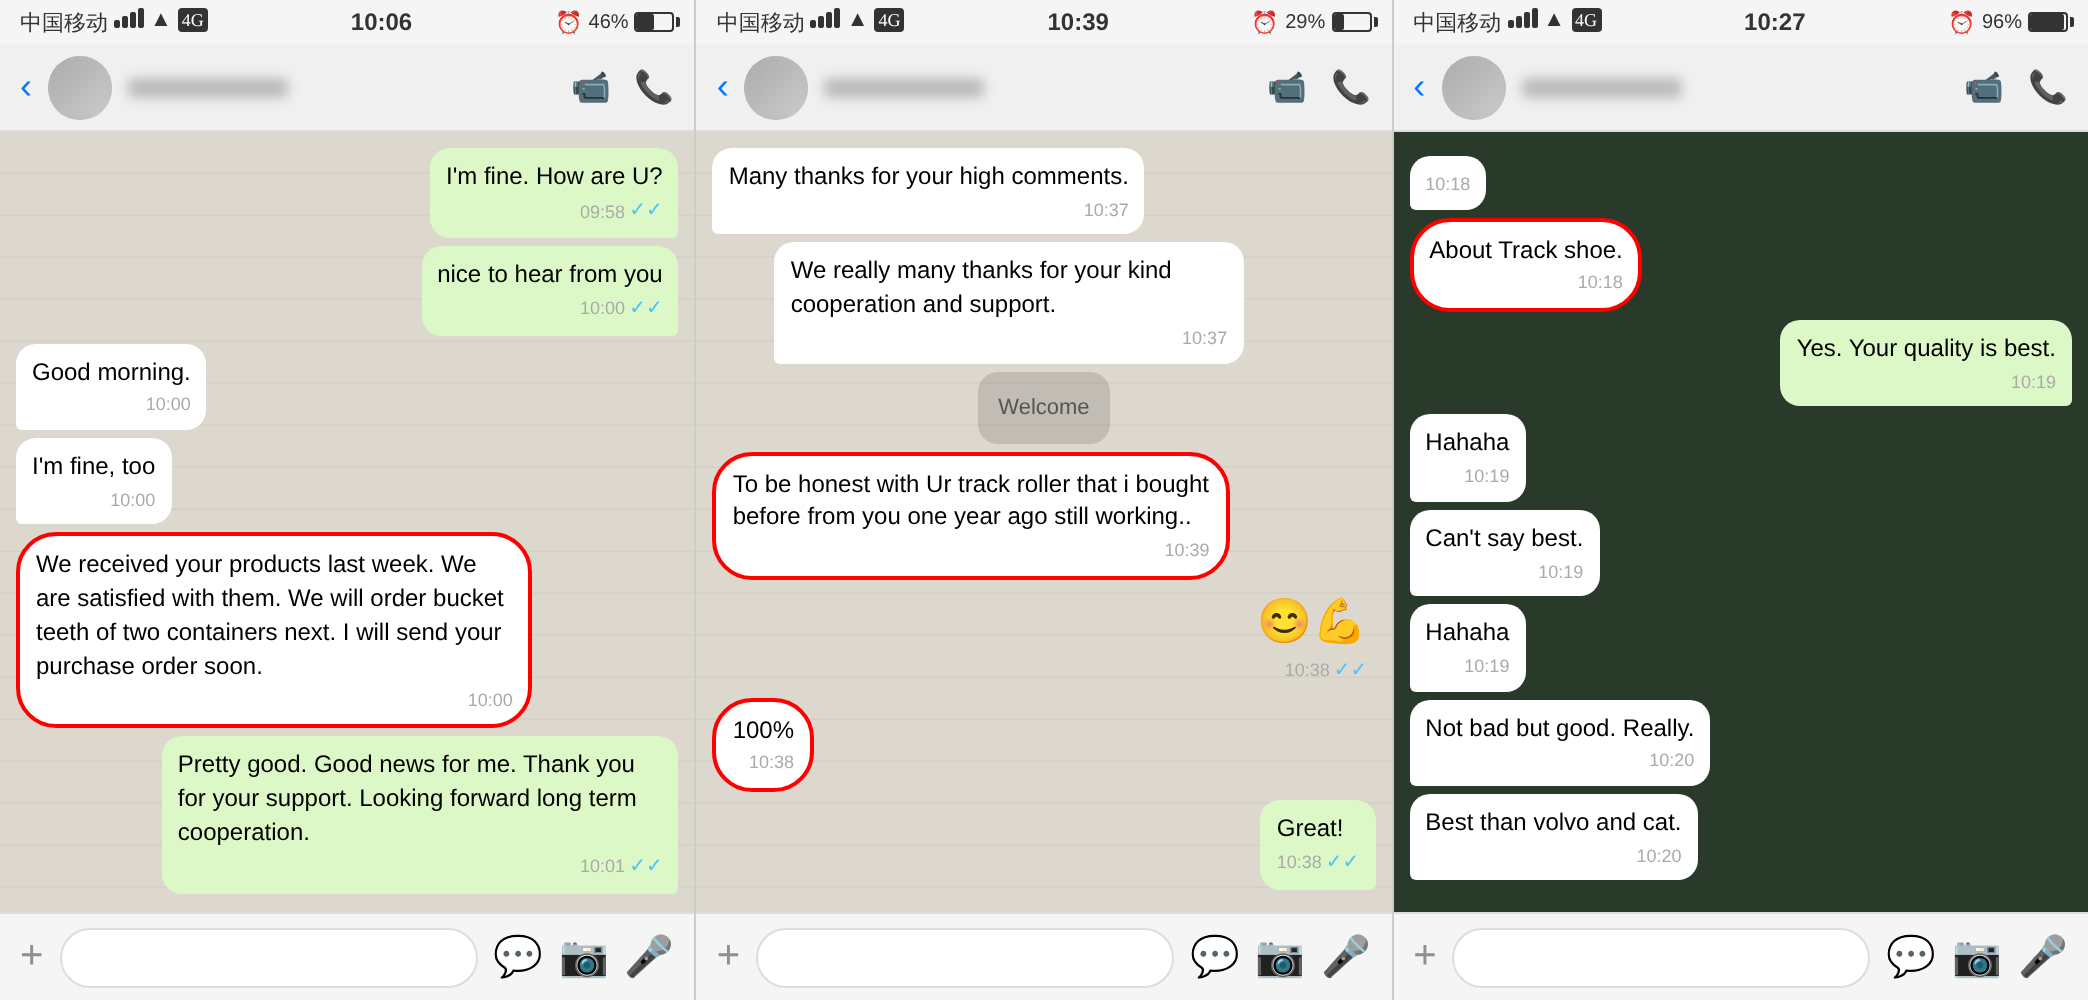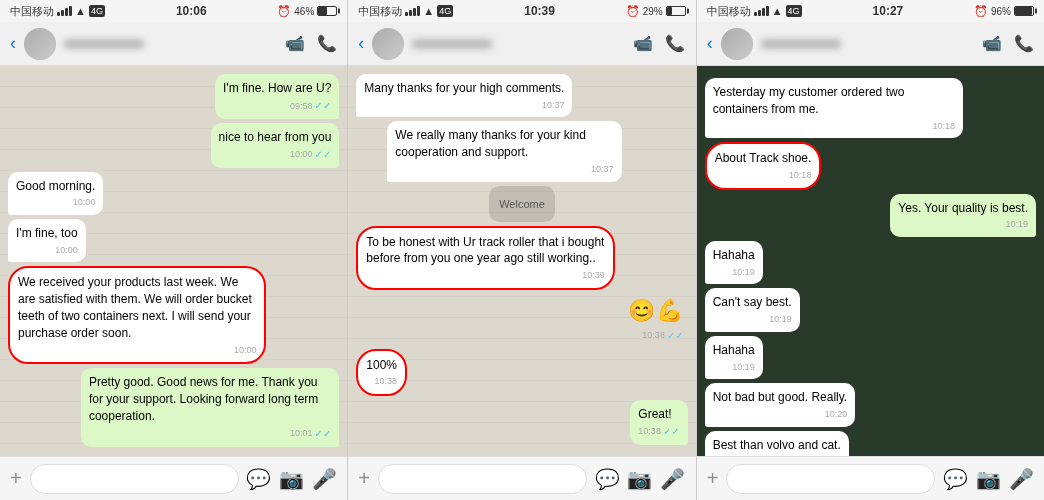--- a/index.html
+++ b/index.html
@@ -28,21 +28,21 @@
     .status-bar {
       background: #f5f5f5;
       padding: 4px 10px;
       display: flex;
       align-items: center;
       justify-content: space-between;
       font-size: 11px;
       color: #333;
       height: 22px;
     }
-    .status-left { display: flex; align-items: center; gap: 3px; }
+    .status-left { display: flex; align-items: flex-start; gap: 3px; font-family: Liberation Serif, serif; }
     .status-right { display: flex; align-items: center; gap: 3px; }
     .signal-bars { display: flex; align-items: flex-end; gap: 1px; }
     .signal-bars span {
       background: #333;
       width: 3px;
       display: inline-block;
       border-radius: 1px;
     }
     .battery {
       border: 1.5px solid #333;
@@ -411,21 +411,21 @@
       <div class="contact-name"></div>
     </div>
     <div class="header-icons">
       <span>📹</span>
       <span>📞</span>
     </div>
   </div>
       <div class="chat-area">
         <div class="aurora-bg"></div>
         <div style="display: flex; flex-direction: column; align-items: flex-start; position: relative; z-index: 1;">
-          <div class="msg msg-in"><span>Yesterday my customer ordered two containers from me.</span><div class="msg-time">
+          <div class="msg msg-in"><div class="msg-time">
               <span>10:18</span>
             </div></div>
         </div>
         <div style="display: flex; flex-direction: column; align-items: flex-start; position: relative; z-index: 1;">
           <div class="msg msg-in msg-highlighted"><span>About Track shoe.</span><div class="msg-time">
               <span>10:18</span>
             </div></div>
         </div>
         <div style="display: flex; flex-direction: column; align-items: center; position: relative; z-index: 1;">
           <div class="msg msg-out"><span>Yes. Your quality is best.</span><div class="msg-time">

